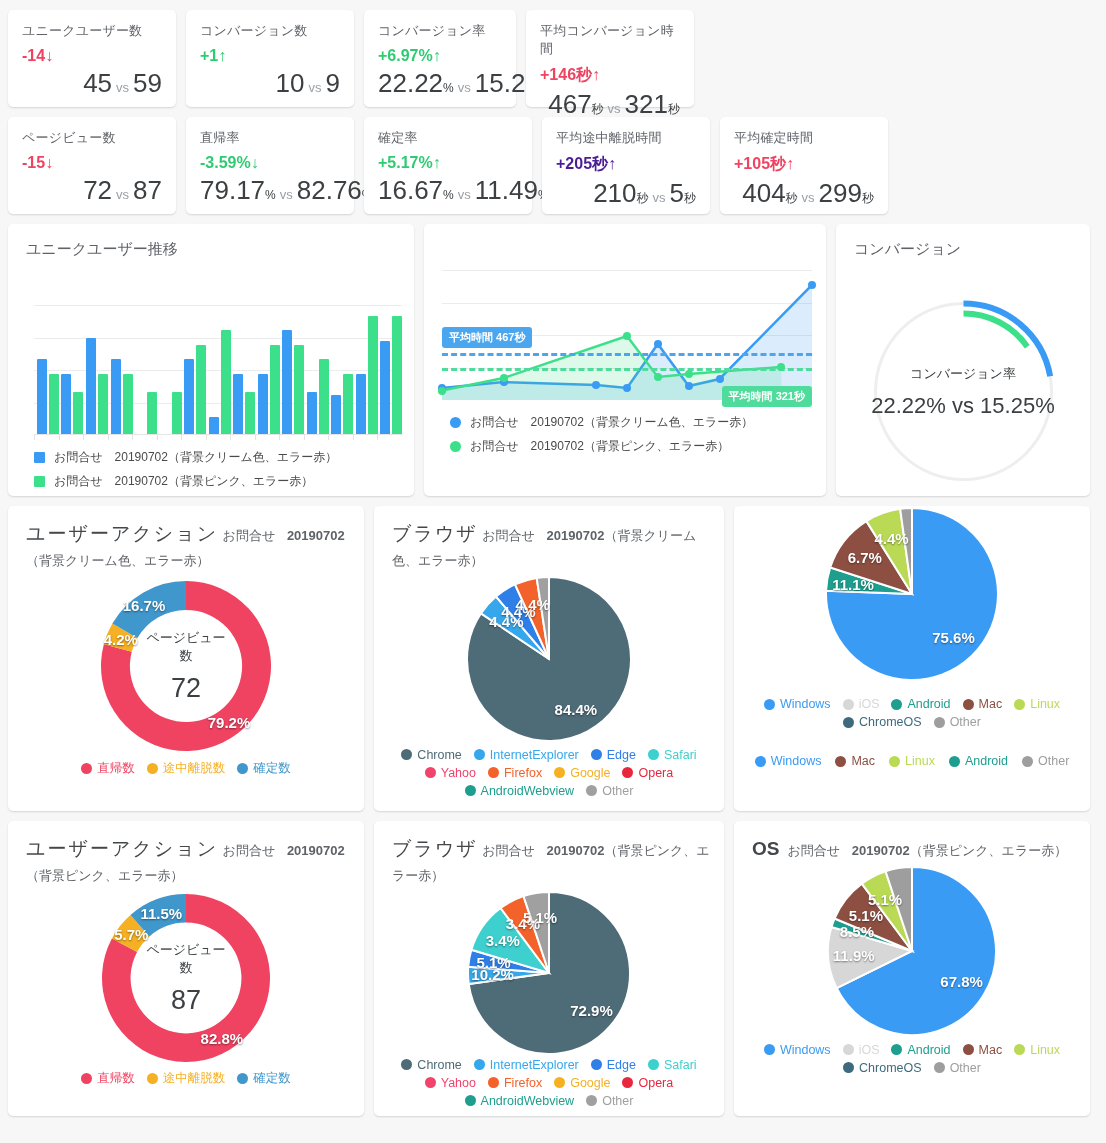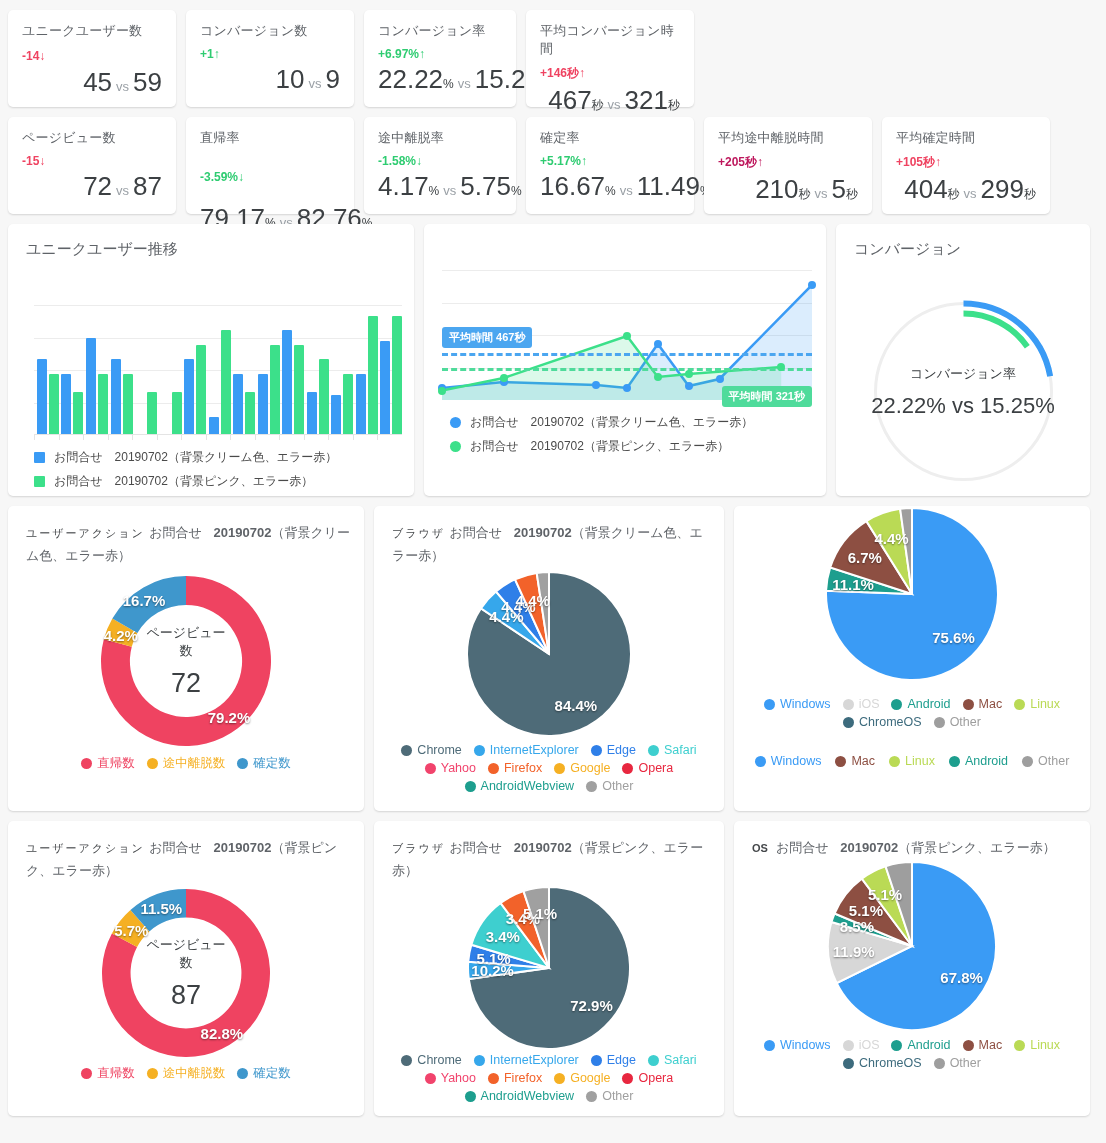--- a/index.html
+++ b/index.html
@@ -13,35 +13,35 @@
   .wrap { padding: 10px 8px; }
 
   
   .kpi-row { display: flex; gap: 10px; margin-bottom: 10px; }
   .kpi-card {
     background: #fff; border-radius: 5px; padding: 12px 14px 10px;
     box-shadow: 0 1px 2px rgba(0,0,0,.14);
     display: flex; flex-direction: column;
   }
   .kpi-title { font-size: 13px; color: #5f6368; margin-bottom: 7px; letter-spacing: .2px; }
-  .kpi-delta { font-size: 12px; font-weight: bold; margin-bottom: 4px; }
+  .kpi-delta { font-size: 16px; font-weight: bold; margin-bottom: 4px; }
   .kpi-delta.up-bad, .kpi-delta.down-bad { color: #ef4361; }
   .kpi-delta.good { color: #2ecc71; }
-  .kpi-delta.neutral { color: #be185d; }
+  .kpi-delta.neutral { color: #4c1d95; }
   .kpi-values { text-align: right; font-size: 26px; color: #3c4043; font-weight: 300;
                 line-height: 1.1; white-space: nowrap; }
   .kpi-values .unit { font-size: 12px; }
   .kpi-values .vs { font-size: 13px; color: #9aa0a6; margin: 0 4px; }
 
   
   .panel { background:#fff; border-radius:5px; box-shadow:0 1px 2px rgba(0,0,0,.14);
            position: relative; overflow: hidden; }
   .panel-title { font-size: 15px; color: #5f6368; padding: 16px 0 0 18px; }
   .chart-head { padding: 14px 14px 0 18px; line-height: 1.45; }
-  .chart-head .big { font-size: 11px; color: #44474a; letter-spacing: 2px; }
+  .chart-head .big { font-size: 19px; color: #44474a; letter-spacing: 2px; }
   .chart-head .big.os { letter-spacing: 0; font-weight: bold; }
   .chart-head .sub { font-size: 13px; color: #5f6368; }
 
   
   .mid-row { display: flex; gap: 10px; margin-bottom: 10px; }
   .bars { position: relative; height: 130px; margin: 46px 12px 0 26px; }
   .gl { position:absolute; left:0; right:0; height:1px; background:#ececec; }
   .bar-group { position: absolute; bottom: 0; display: flex; gap: 2px; align-items: flex-end; }
   .bar { width: 10px; border-radius: 1px 1px 0 0; }
   .bar.b { background: #3a9bf5; }
@@ -87,21 +87,21 @@
   .legend-panel { background:#fff; position:relative; z-index:2; padding-top:6px; padding-bottom:8px; }
   .ghost-legend { position:absolute; left:0; right:0; display:flex; justify-content:center;
                   gap: 14px; font-size:12.5px; z-index:1; }
 </style>
 </head>
 <body>
 
 <div class="wrap">
 
   <div class="kpi-row" id="kpi-row-1">
-      <div class="kpi-card" style="width: 168px; height: 97px; justify-content: space-between;">
+      <div class="kpi-card" style="width: 168px; height: 97px;">
         <div class="kpi-title">ユニークユーザー数</div>
         <div class="kpi-delta down-bad">-14↓</div>
         <div class="kpi-values"><span>45</span><span class="vs">vs</span><span>59</span></div>
       </div>
       <div class="kpi-card" style="width: 168px; height: 97px;">
         <div class="kpi-title">コンバージョン数</div>
         <div class="kpi-delta good">+1↑</div>
         <div class="kpi-values"><span>10</span><span class="vs">vs</span><span>9</span></div>
       </div>
       <div class="kpi-card" style="width: 152px; height: 97px;">
@@ -115,29 +115,24 @@
         <div class="kpi-values"><span>467<span class="unit">秒</span></span><span class="vs">vs</span><span>321<span class="unit">秒</span></span></div>
       </div>
     </div>
 
   <div class="kpi-row" id="kpi-row-2">
       <div class="kpi-card" style="width: 168px; height: 97px;">
         <div class="kpi-title">ページビュー数</div>
         <div class="kpi-delta down-bad">-15↓</div>
         <div class="kpi-values"><span>72</span><span class="vs">vs</span><span>87</span></div>
       </div>
-      <div class="kpi-card" style="width: 168px; height: 97px; gap: 16px;">
+      <div class="kpi-card" style="width: 168px; height: 97px;">
         <div class="kpi-title">直帰率</div>
         <div class="kpi-delta good">-3.59%↓</div>
         <div class="kpi-values"><span>79.17<span class="unit">%</span></span><span class="vs">vs</span><span>82.76<span class="unit">%</span></span></div>
-      </div>
-      <div class="kpi-card" style="width: 152px; height: 97px;">
-        <div class="kpi-title">途中離脱率</div>
-        <div class="kpi-delta good">-1.58%↓</div>
-        <div class="kpi-values"><span>4.17<span class="unit">%</span></span><span class="vs">vs</span><span>5.75<span class="unit">%</span></span></div>
       </div>
       <div class="kpi-card" style="width: 168px; height: 97px;">
         <div class="kpi-title">確定率</div>
         <div class="kpi-delta good">+5.17%↑</div>
         <div class="kpi-values"><span>16.67<span class="unit">%</span></span><span class="vs">vs</span><span>11.49<span class="unit">%</span></span></div>
       </div>
       <div class="kpi-card" style="width: 168px; height: 97px;">
         <div class="kpi-title">平均途中離脱時間</div>
         <div class="kpi-delta neutral">+205秒↑</div>
         <div class="kpi-values"><span>210<span class="unit">秒</span></span><span class="vs">vs</span><span>5<span class="unit">秒</span></span></div>

